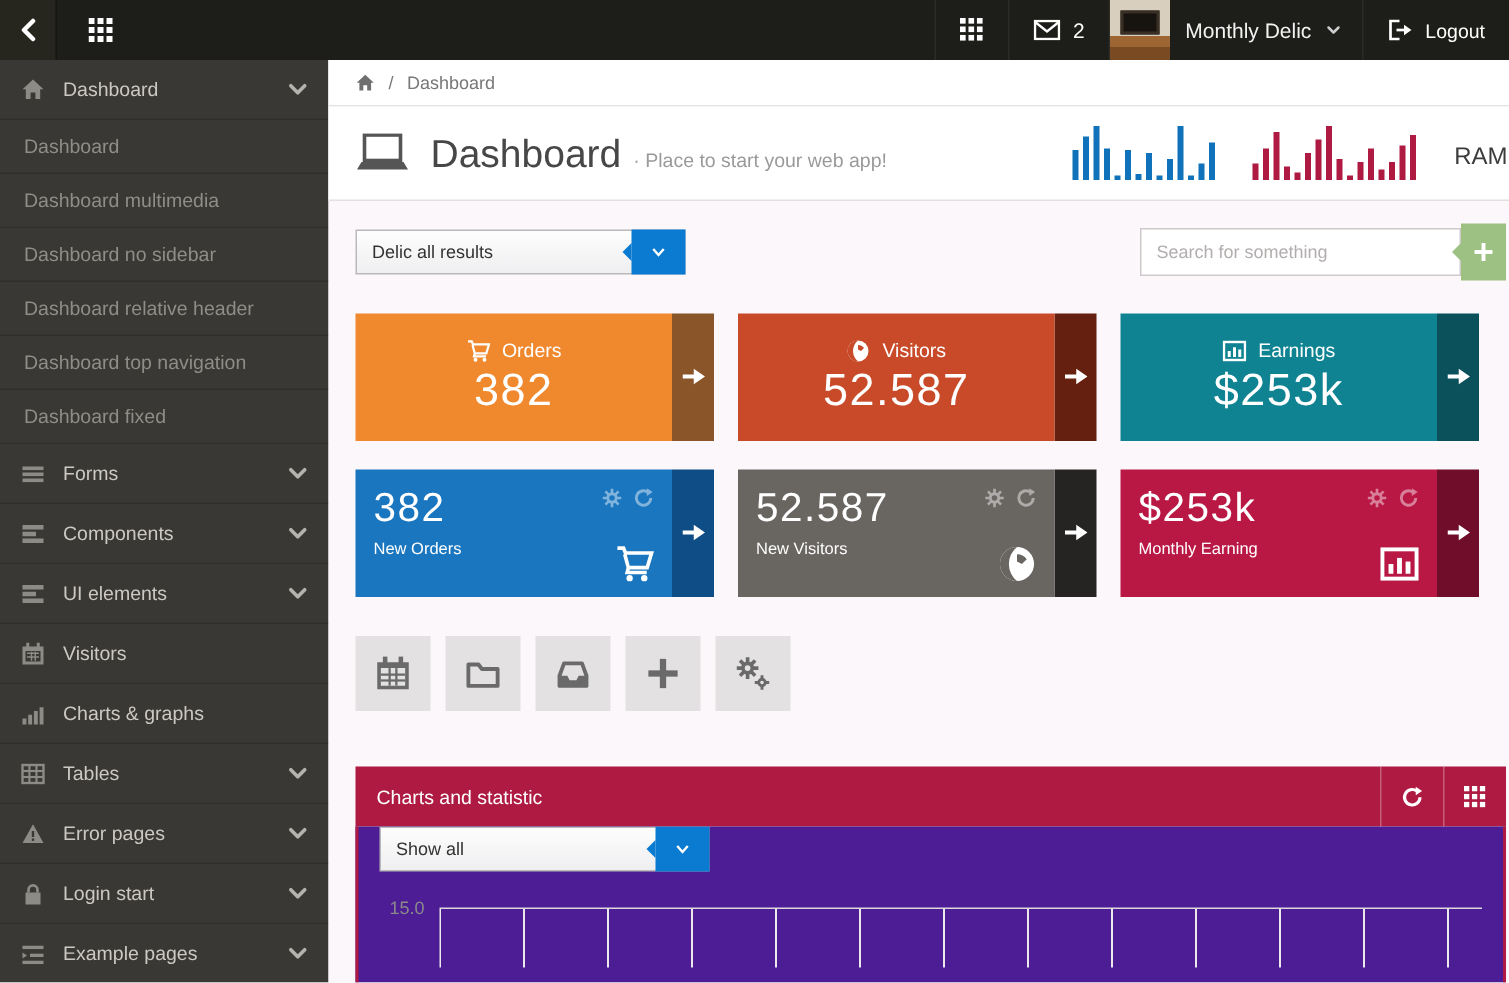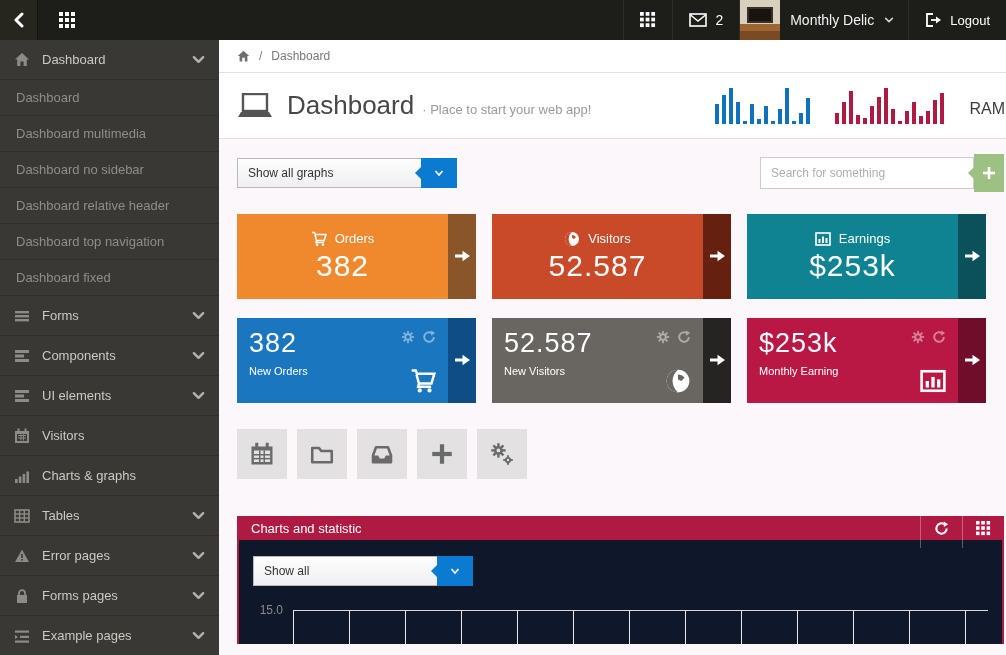--- a/index.html
+++ b/index.html
@@ -89,25 +89,25 @@
   .bg-gray   { background:#696662; } .st-gray   { background:#262422; }
   .bg-crimson{ background:#b91845; } .st-crimson{ background:#6f0d2b; }
 
   
   .quick-row { display:flex; gap:10px; margin-top:26px; }
   .quick-btn { width:50px; height:50px; background:#e3e1e2; border:none; display:flex; align-items:center; justify-content:center; color:#6a6a6a; cursor:pointer; }
   .quick-btn svg { width:24px; height:24px; }
 
   
   .panel { margin-top:37px; width:767px; }
-  .panel-head { height:24px; background:#ae1a41; display:flex; align-items:center; color:#fff; }
+  .panel-head { height:40px; background:#ae1a41; display:flex; align-items:center; color:#fff; }
   .panel-title { flex:1; padding:0 14px; font-size:13px; }
   .ph-btn { width:42px; height:40px; display:flex; align-items:center; justify-content:center; border-left:1px solid rgba(255,255,255,.3); cursor:pointer; }
   .ph-btn svg { width:15px; height:15px; }
-  .panel-body { background:#0f172a; border-left:2px solid #ae1a41; border-right:2px solid #ae1a41; height:104px; padding:16px 14px 0; overflow:hidden; }
+  .panel-body { background:#4c1d95; border-left:2px solid #ae1a41; border-right:2px solid #ae1a41; height:104px; padding:0 14px 0; overflow:hidden; }
   .chart-top { display:flex; align-items:flex-start; margin-top:24px; }
   .y-tick { width:40px; font-size:12px; color:#8a8a8a; text-align:right; padding-right:10px; transform:translateY(-7px); }
   .chart-grid { flex:1; height:40px; border-top:1px solid #dcd8da;
     background:repeating-linear-gradient(to right,#ece8ea 0 1px,transparent 1px 56px); }
 
   svg { display:block; }
 </style>
 </head>
 <body>
 
@@ -307,21 +307,21 @@
           </svg>
         </span>
     </div>
     <div class="snav-item">
       <span class="s-icon">
         <svg viewBox="0 0 16 16" width="16" height="16">
             <rect x="3" y="7" width="10" height="8" fill="currentColor"></rect>
             <path d="M5 7 V5.2 a3 3 0 0 1 6 0 V7" fill="none" stroke="currentColor" stroke-width="1.8"></path>
           </svg>
       </span>
-      <span class="s-label">Forms pages</span>
+      <span class="s-label">Login start</span>
       <span class="s-chev">
           <svg viewBox="0 0 14 14" width="13" height="13">
             <path d="M2 4.5 L7 9.5 L12 4.5" fill="none" stroke="currentColor" stroke-width="2.6" stroke-linecap="round" stroke-linejoin="round"></path>
           </svg>
         </span>
     </div>
     <div class="snav-item">
       <span class="s-icon">
         <svg viewBox="0 0 16 16" fill="currentColor" width="16" height="16">
             <rect x="1" y="2.5" width="14" height="2.2"></rect>
@@ -395,21 +395,21 @@
             <i style="height: 30.6px;"></i>
           </div>
         <span class="hb-ram">RAM</span>
       </div>
     </div>
 
     <div class="content">
 
       <div class="controls-row">
         <div class="sel">
-          <span class="sel-label">Show all graphs</span>
+          <span class="sel-label">Delic all results</span>
           <span class="sel-btn">
             <span>
                 <svg width="12" height="12" viewBox="0 0 12 12">
                   <path d="M2.5 4 L6 8 L9.5 4" fill="none" stroke="#fff" stroke-width="1.6"></path>
                 </svg>
               </span>
           </span>
         </div>
         <div class="search-group">
           <input class="search-input" type="text" placeholder="Search for something" style="">

